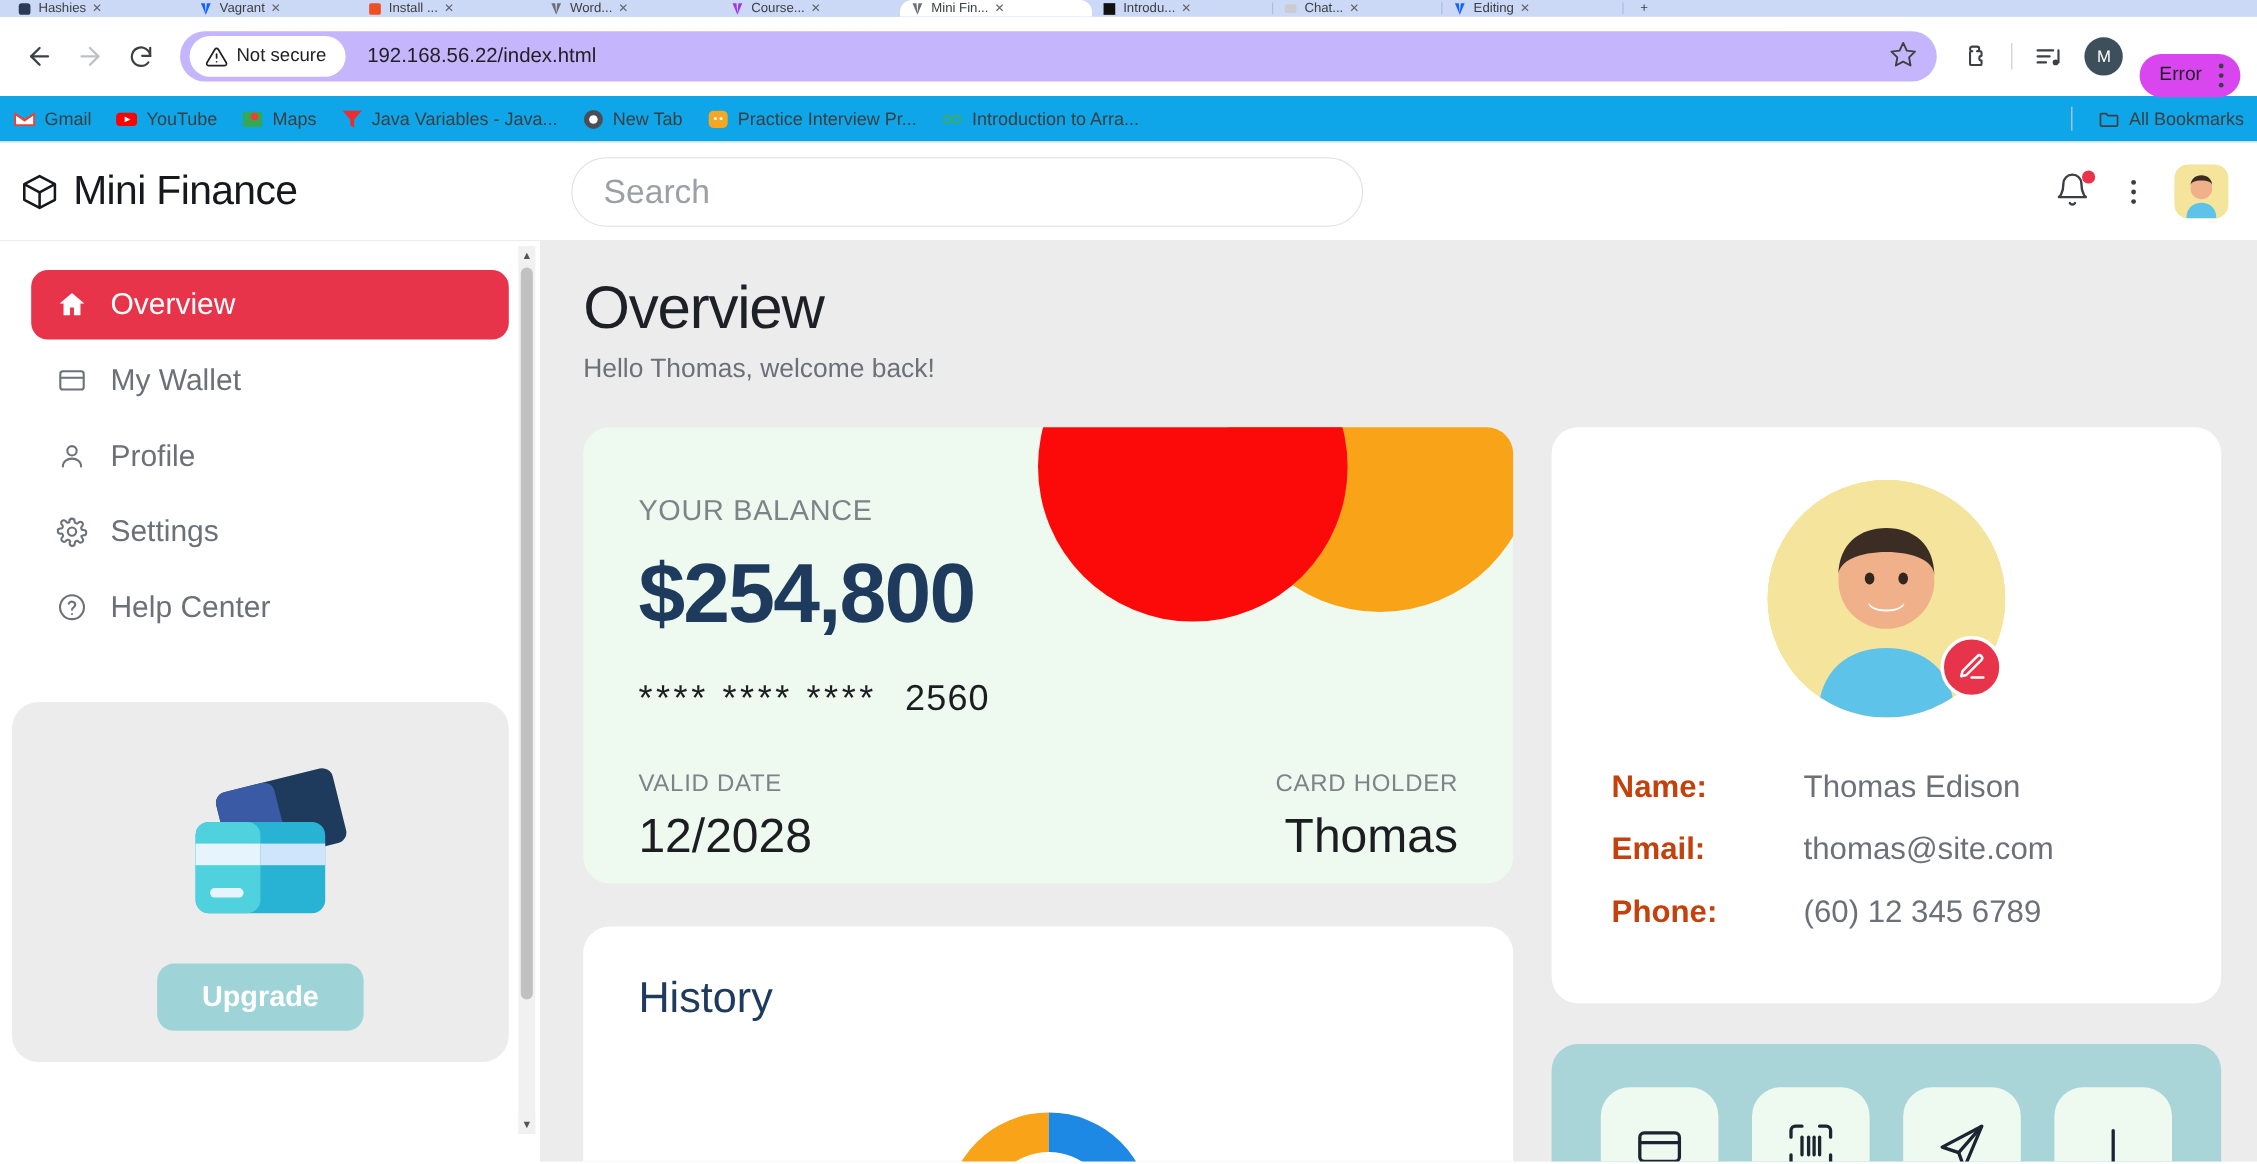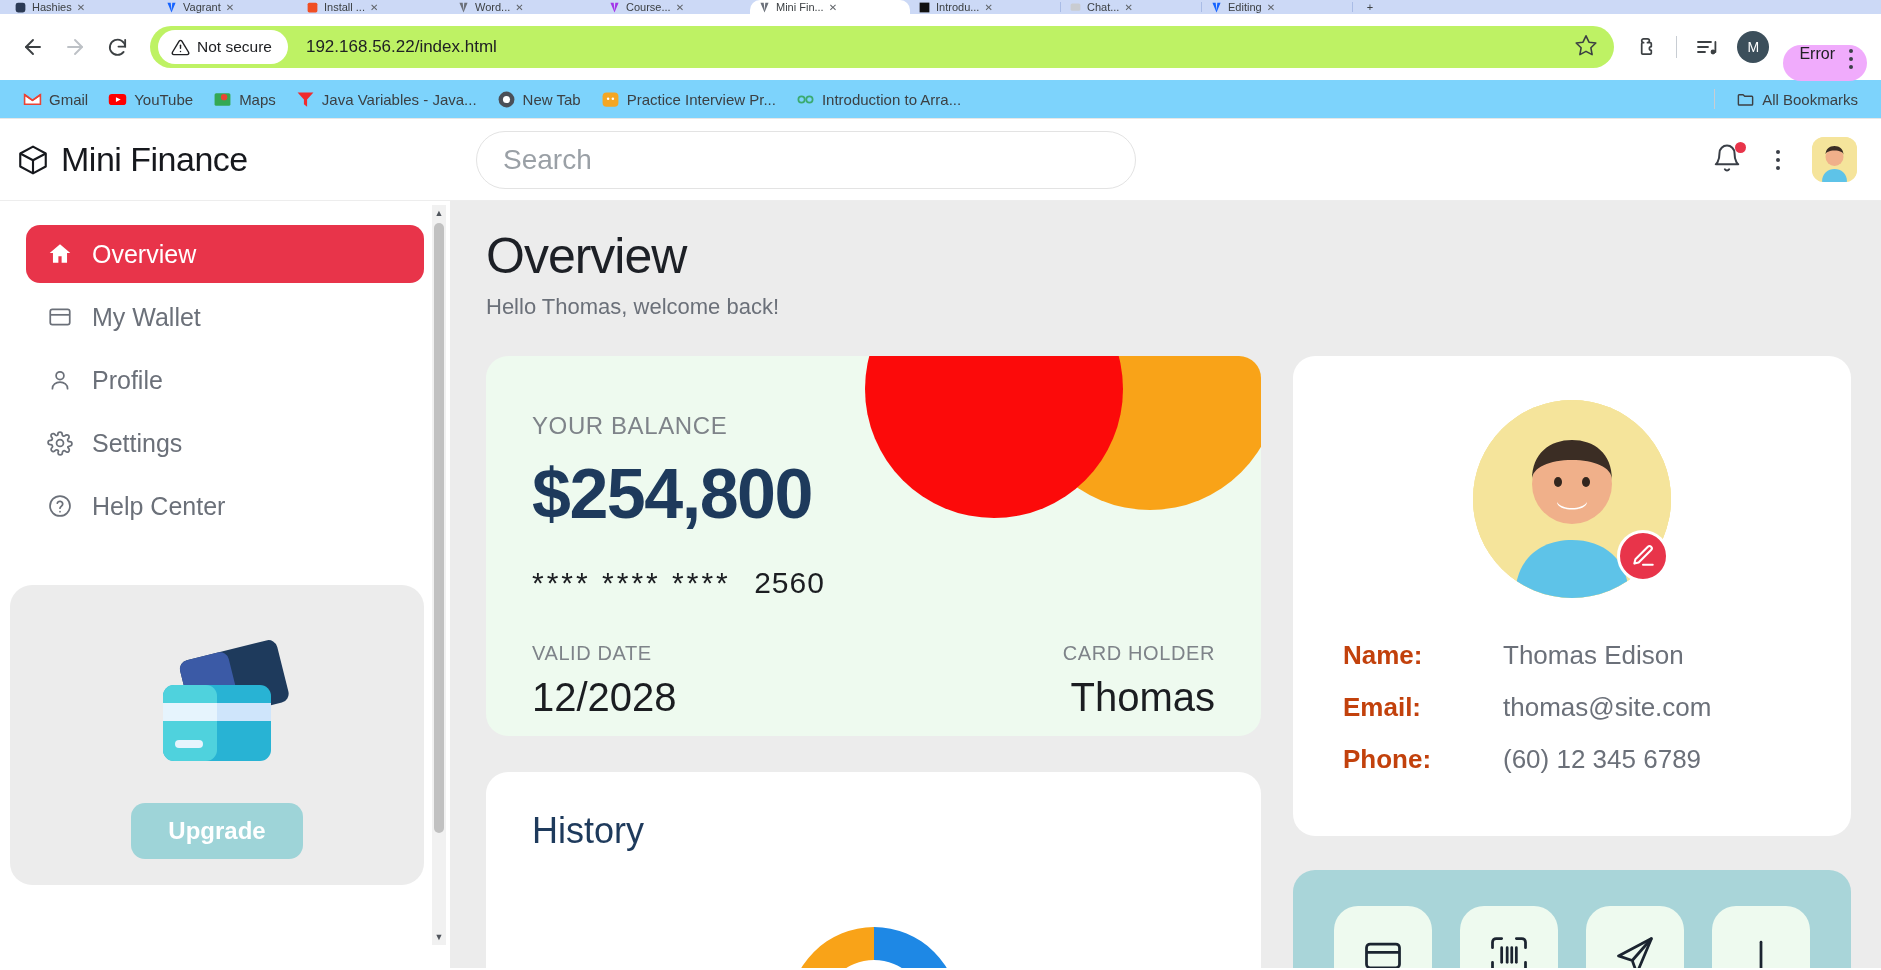--- a/index.html
+++ b/index.html
@@ -59,21 +59,21 @@
     width: 38px; height: 38px;
     display: flex; align-items: center; justify-content: center;
     border-radius: 50%;
     color: #3c4043;
     flex: 0 0 38px;
   }
   .nav-btn.disabled { color: #bdc1c6; }
   .omnibox {
     flex: 1;
     height: 42px;
-    background: #bef264;
+    background: #c4b5fd;
     border-radius: 21px;
     display: flex; align-items: center;
     padding: 0 16px 0 8px;
     margin: 0 8px 0 10px;
     min-width: 0;
   }
   .not-secure {
     height: 34px;
     background: #ffffff;
     border-radius: 17px;
@@ -96,33 +96,33 @@
   }
   .tb-div { width: 1px; height: 22px; background: #c8cdd3; margin: 0 6px; flex: 0 0 1px; }
   .profile-pill {
     width: 32px; height: 32px; border-radius: 50%;
     background: #3c4f5b; color: #fff;
     display: flex; align-items: center; justify-content: center;
     font-size: 14px; flex: 0 0 32px; margin: 0 6px;
   }
   .error-chip {
     height: 36px; border-radius: 18px;
-    background: #f0abfc;
-    display: flex; gap: 4px;
+    background: #d946ef;
+    display: flex; align-items: center; gap: 4px;
     padding: 0 4px 0 16px; flex: 0 0 auto;
     margin-left: 4px;
     margin-top: 32px;
   }
   .error-chip .t { font-size: 16px; color: #202124; }
 
   .bookmarks {
     height: 38px;
-    background: #7dd3fc;
+    background: #0ea5e9;
     display: flex; align-items: center;
-    padding: 0 14px;
+    padding: 0 2px;
     gap: 2px;
     overflow: hidden;
   }
   .bm {
     display: flex; align-items: center; gap: 7px;
     padding: 5px 9px; border-radius: 6px;
     font-size: 15px; color: #3c4043;
     white-space: nowrap; flex: 0 0 auto;
   }
   .bm .bmi { width: 19px; height: 19px; flex: 0 0 19px; display:block; }

